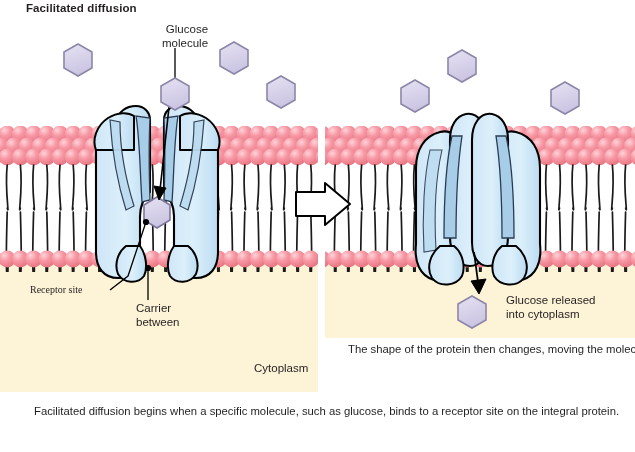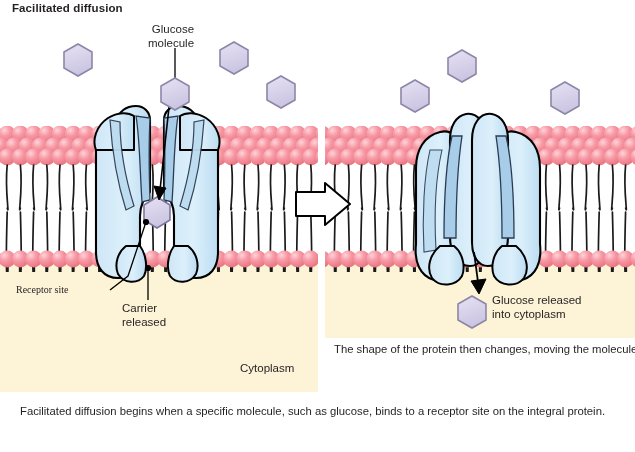--- a/index.html
+++ b/index.html
@@ -3,21 +3,21 @@
 <meta charset="utf-8">
 <style>
   html,body{margin:0;padding:0;background:#ffffff;}
   body{
     width:635px;height:452px;position:relative;overflow:hidden;
     font-family:"Liberation Sans", sans-serif;
     color:#231f20;
   }
   .stage{position:absolute;left:0;top:0;width:635px;height:452px;}
   .svgroot{position:absolute;left:0;top:0;}
-  .txt{position:absolute;white-space:pre;line-height:1.18;}
+  .txt{position:absolute;white-space:pre;line-height:1.18;margin-left:14px;}
   #title{left:12px;top:2px;font-size:11.5px;font-weight:bold;letter-spacing:0.1px;}
   #lbl-extracellular{left:14px;top:20px;font-size:11.5px;}
   #lbl-glucose-mol{left:148px;top:23px;font-size:11.5px;text-align:right;}
   #lbl-receptor{left:16px;top:284px;font-size:10px;font-family:Liberation Serif, serif;}
   #lbl-carrier{left:122px;top:302px;font-size:11.5px;}
   #lbl-cytoplasm{left:240px;top:362px;font-size:11.5px;}
   #lbl-released{left:492px;top:294px;font-size:11.5px;}
   #cap-left{left:20px;top:403px;width:300px;font-size:11.3px;line-height:1.42;}
   #cap-right{left:334px;top:341px;width:296px;font-size:11.3px;line-height:1.42;}
 </style>
@@ -494,21 +494,21 @@
 
   <div class="txt" id="title">Facilitated diffusion</div>
 
 
   <div class="txt" id="lbl-glucose-mol">Glucose
 molecule</div>
 
   <div class="txt" id="lbl-receptor">Receptor site</div>
 
   <div class="txt" id="lbl-carrier">Carrier
-released</div>
+between</div>
 
   <div class="txt" id="lbl-cytoplasm">Cytoplasm</div>
 
   <div id="cap-left" class="txt">Facilitated diffusion begins when a specific molecule, such as glucose, binds to a receptor site on the integral protein.</div>
 
   <div class="txt" id="lbl-released">Glucose released
 into cytoplasm</div>
 
   <div id="cap-right" class="txt">The shape of the protein then changes, moving the molecule across the plasma membrane. The carrier protein then releases the transported molecule into the cytoplasm. Note that this was accomplished without ever creating a continuous open channel between the extracellular fluid and the cytoplasm.</div>
 

